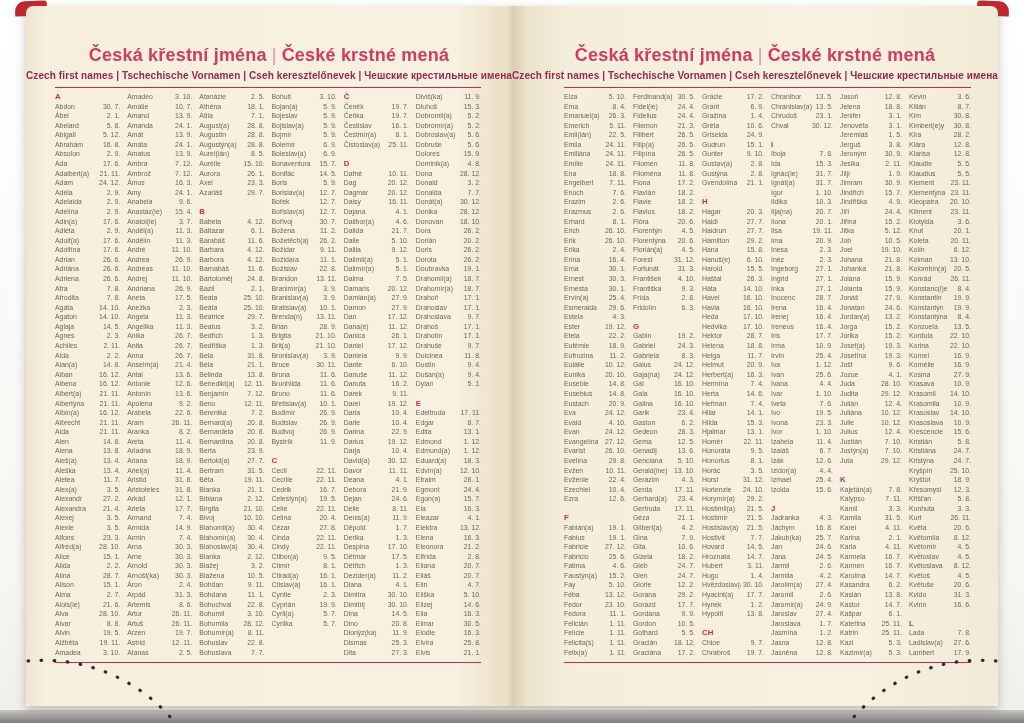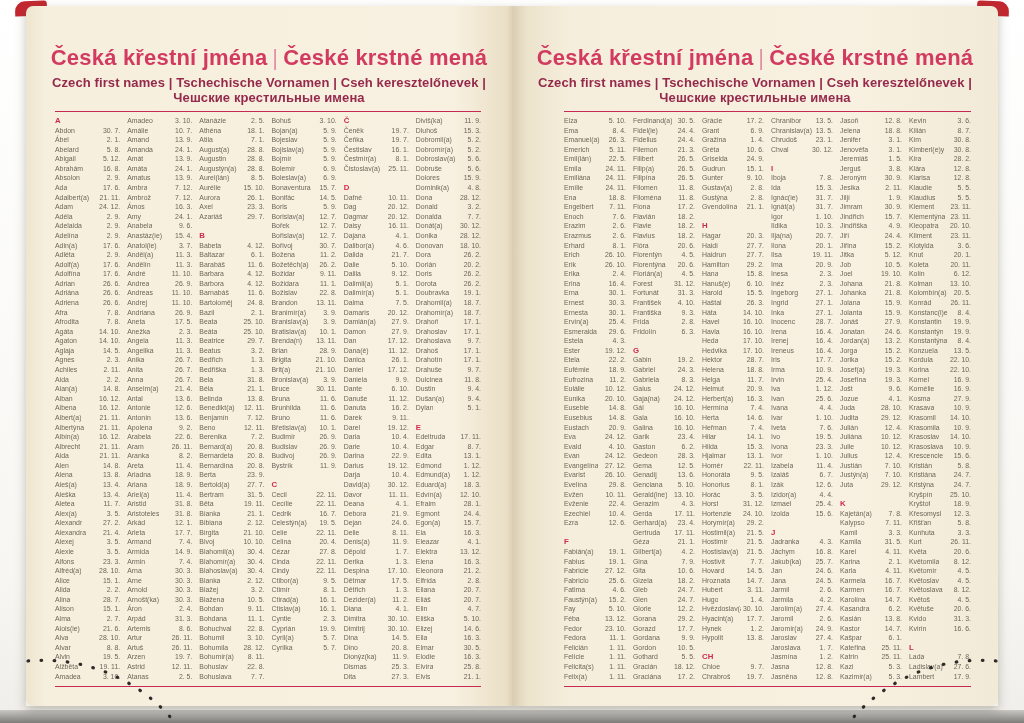--- a/index.html
+++ b/index.html
@@ -21,23 +21,23 @@
     --pl:29px;--pr:31px;
     border-radius:7px 0 0 7px;
     background:linear-gradient(90deg,#eee5cf 0%,#f6efdd 4%,#f8f1e1 88%,#eadfc6 99%,#ddd2b8 100%);
   }
   .page-right{
     --pl:52px;--pr:27px;
     border-radius:0 7px 7px 0;
     background:linear-gradient(90deg,#d9cdb3 0%,#ece3cc 3%,#f5eedc 12%,#f8f1e1 70%,#f1ead7 100%);
   }
   .page-header{text-align:center;padding-top:39px;}
-  .title{font-size:22px;font-weight:bold;color:#d23a60;letter-spacing:.2px;}
+  .title{font-size:18px;font-weight:bold;color:#d23a60;letter-spacing:.2px;}
   .title .sep{color:#e390a7;font-weight:normal;padding:0 5px;}
-  .subtitle{margin-top:4px;font-size:13px;font-weight:bold;color:#95294b;letter-spacing:.1px;}
+  .subtitle{margin-top:4px;font-size:10px;font-weight:bold;color:#95294b;letter-spacing:.1px;}
   .rule{border-top:1.6px solid #c62a52;margin-left:var(--pl);margin-right:var(--pr);}
   .rule.top{margin-top:6px;}
   .rule.bottom{margin-top:4px;}
   .cols{display:flex;gap:7px;margin:4px var(--pr) 0 var(--pl);height:566px;overflow:hidden;}
   .col{flex:1 1 0;display:flex;flex-direction:column;min-width:0;}
   .row{display:flex;justify-content:space-between;align-items:baseline;height:9.58px;
     font-size:6.9px;line-height:9.58px;color:#6e6559;}
   .row .nm{white-space:nowrap;overflow:hidden;}
   .row .dt{white-space:nowrap;margin-left:2px;text-align:right;}
   .row.letter{color:#d0294e;font-weight:bold;font-size:7.8px;}

